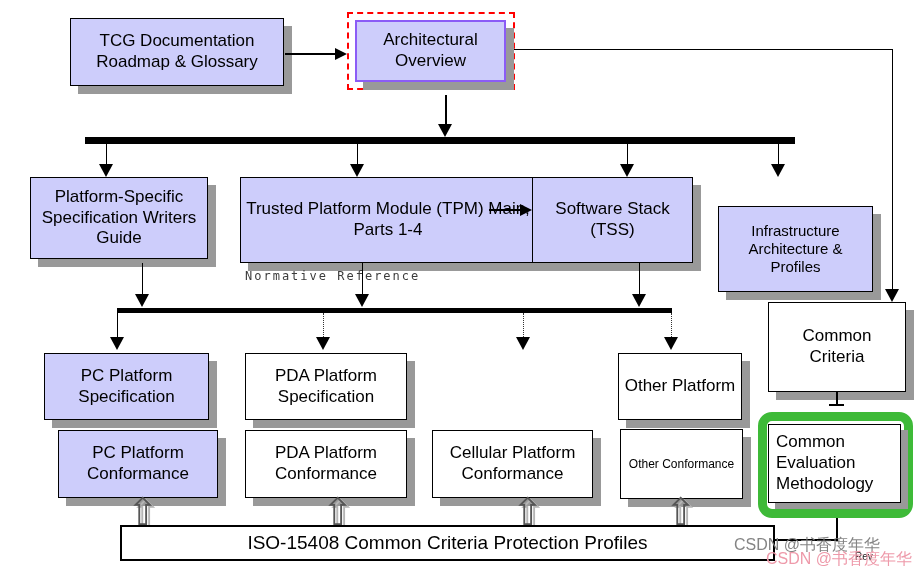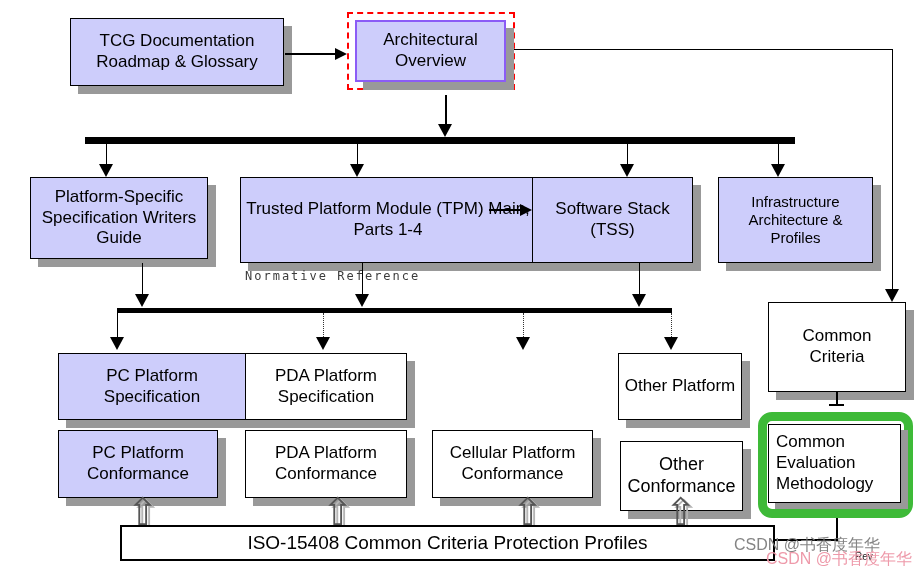--- a/index.html
+++ b/index.html
@@ -25,22 +25,22 @@
   .ah-l{position:absolute;width:0;height:0;border-top:6px solid transparent;border-bottom:6px solid transparent;border-right:12px solid #000;}
   .selbox{position:absolute;border:2px dashed #ff0000;background:transparent;box-sizing:border-box;}
   .redborder{border:2px solid #8b5cf6;}
   .greenframe{position:absolute;border:9px solid #3eba38;border-radius:14px;box-sizing:border-box;background:transparent;}
   .mono{position:absolute;font-family:"DejaVu Sans Mono","Liberation Mono",monospace;font-size:12px;letter-spacing:2px;color:#3c3c3c;white-space:nowrap;}
   .uparrow{position:absolute;font-family:"DejaVu Sans",sans-serif;font-size:38px;color:#555;transform:translateX(-50%);line-height:1;text-shadow:3px 2px 0 #b5b5b5;}
   .wm1{position:absolute;font-size:16px;color:rgba(125,125,125,0.95);white-space:nowrap;}
   .wm2{position:absolute;font-size:16px;color:#ee9aaa;white-space:nowrap;}
   .rev{position:absolute;font-size:10px;color:#222;white-space:nowrap;}
   .leftalign{justify-content:flex-start;text-align:left;padding-left:7px;}
-  .small{font-size:15px;}
-  .xsmall{font-size:18px;margin-top:12px;}
+  .small{font-size:15px;margin-top:29px;}
+  .xsmall{font-size:12px;}
   .isobar{font-size:19px;box-shadow:none;border:2px solid #000;}
 </style>
 </head>
 <body>
 
 <div id="stage">
 
   <div class="box lav" style="left:70px;top:18px;width:214px;height:68px;">
     <span>TCG Documentation Roadmap &amp; Glossary</span>
   </div>
@@ -112,21 +112,21 @@
 
   <div class="vdot" style="left:323px;top:313px;height:24px;"></div>
   <div class="ah-d" style="left:316px;top:337px;"></div>
 
   <div class="vdot" style="left:523px;top:313px;height:24px;"></div>
   <div class="ah-d" style="left:516px;top:337px;"></div>
 
   <div class="vdot" style="left:671px;top:313px;height:24px;"></div>
   <div class="ah-d" style="left:664px;top:337px;"></div>
 
-  <div class="box lav" style="left:58px;top:353px;width:188px;height:67px;">
+  <div class="box lav" style="left:44px;top:353px;width:165px;height:67px;">
     <span>PC Platform Specification</span>
   </div>
   <div class="box" style="left:245px;top:353px;width:162px;height:67px;">
     <span>PDA Platform Specification</span>
   </div>
   <div class="box" style="left:618px;top:353px;width:124px;height:67px;">
     <span>Other Platform</span>
   </div>
 
   <div class="box lav" style="left:58px;top:430px;width:160px;height:68px;">

